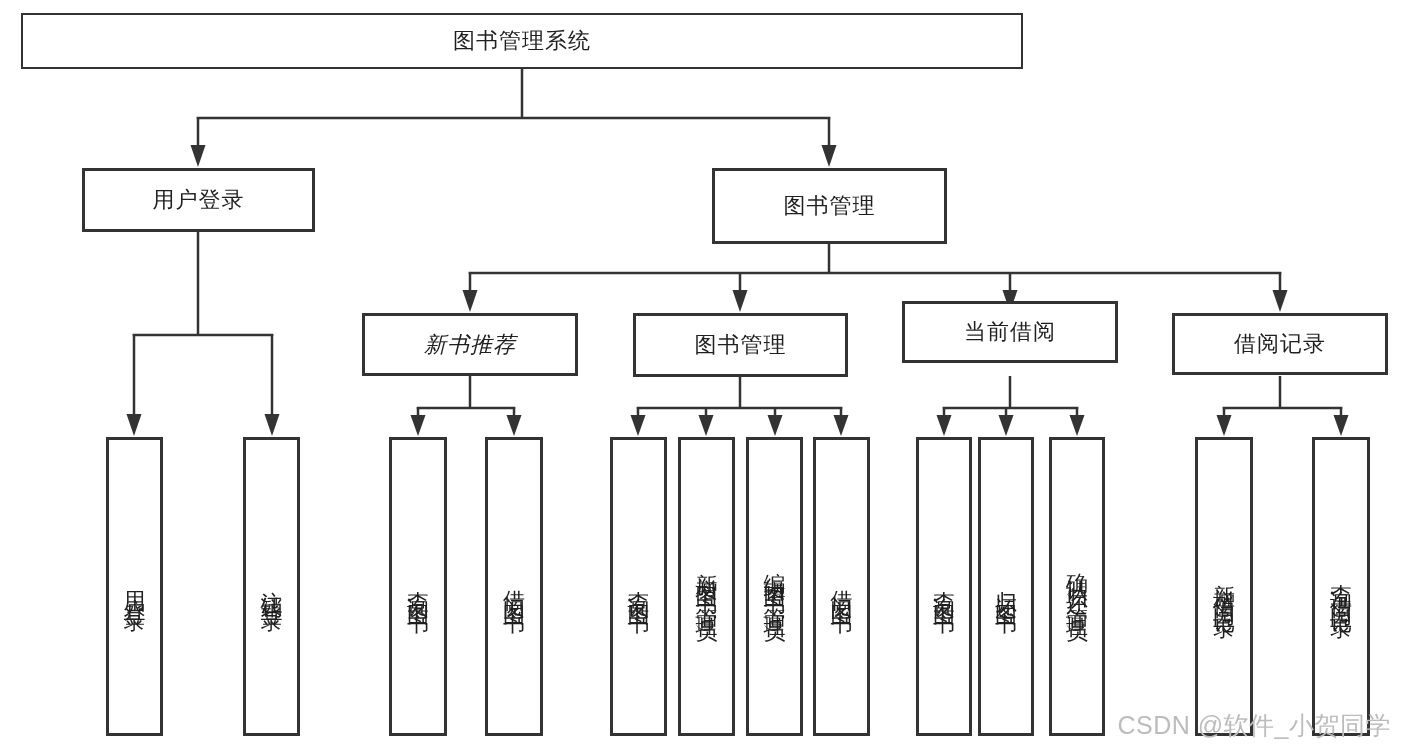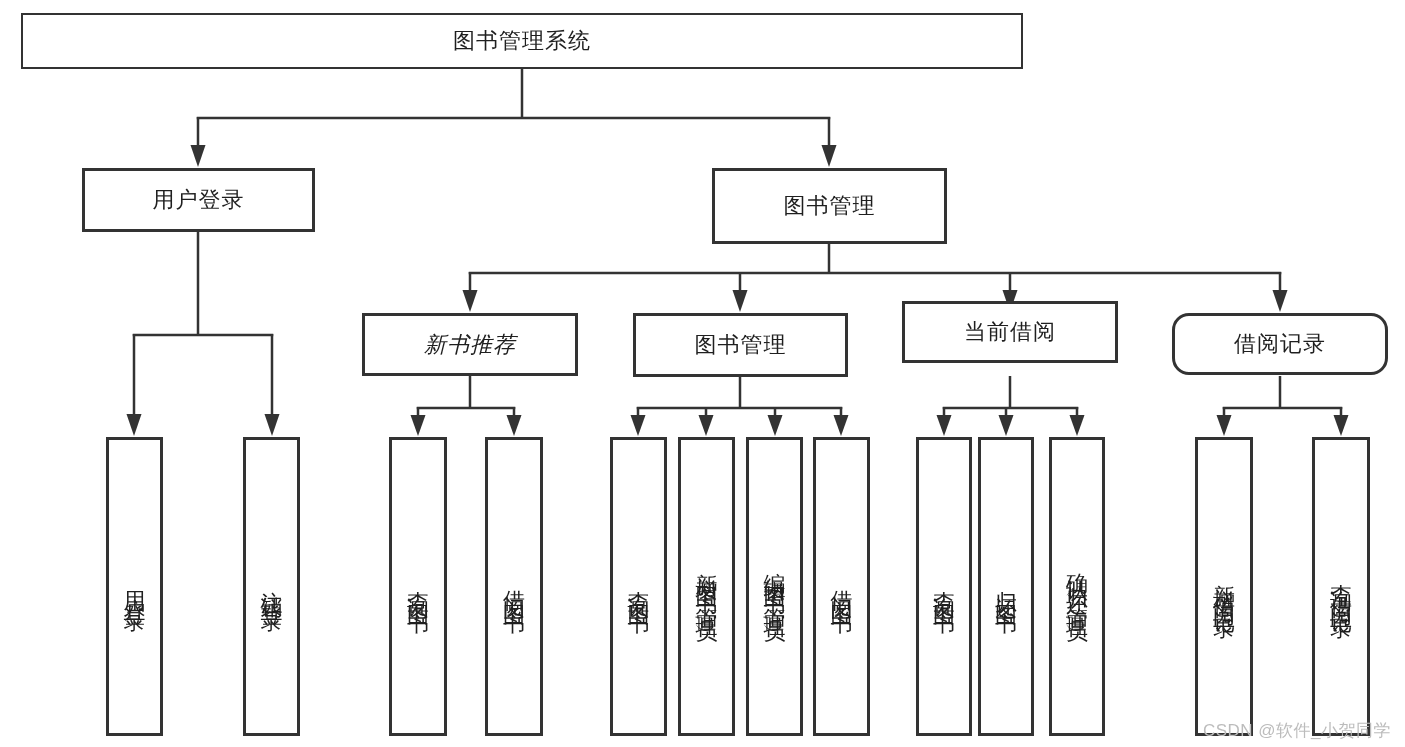--- a/index.html
+++ b/index.html
@@ -43,21 +43,21 @@
     text-orientation: mixed;
     font-size: 22px;
     line-height: 1;
     letter-spacing: 7px;
     white-space: nowrap;
   }
   .watermark {
     position: absolute;
     right: 14px;
     bottom: 5px;
-    font-size: 17px;
+    font-size: 25px;
     color: #bcbcbc;
     letter-spacing: 0.5px;
     white-space: nowrap;
   }
 </style>
 </head>
 <body>
 
 <div class="canvas">
 
@@ -143,21 +143,21 @@
 
   <div class="box" style="left:362px; top:313px; width:216px; height:63px;font-style:italic;">
     <span class="hlabel">新书推荐</span>
   </div>
   <div class="box" style="left:633px; top:313px; width:215px; height:64px;">
     <span class="hlabel">图书管理</span>
   </div>
   <div class="box" style="left:902px; top:301px; width:216px; height:62px;">
     <span class="hlabel">当前借阅</span>
   </div>
-  <div class="box" style="left:1172px; top:313px; width:216px; height:62px;border-radius:17px;">
+  <div class="box" style="left:1172px; top:313px; width:216px; height:62px;">
     <span class="hlabel">借阅记录</span>
   </div>
 
   <div class="box" style="left:106px; top:437px; width:57px; height:299px;">
     <span class="vlabel">用户登录</span>
   </div>
   <div class="box" style="left:243px; top:437px; width:57px; height:299px;">
     <span class="vlabel">注销登录</span>
   </div>
 

